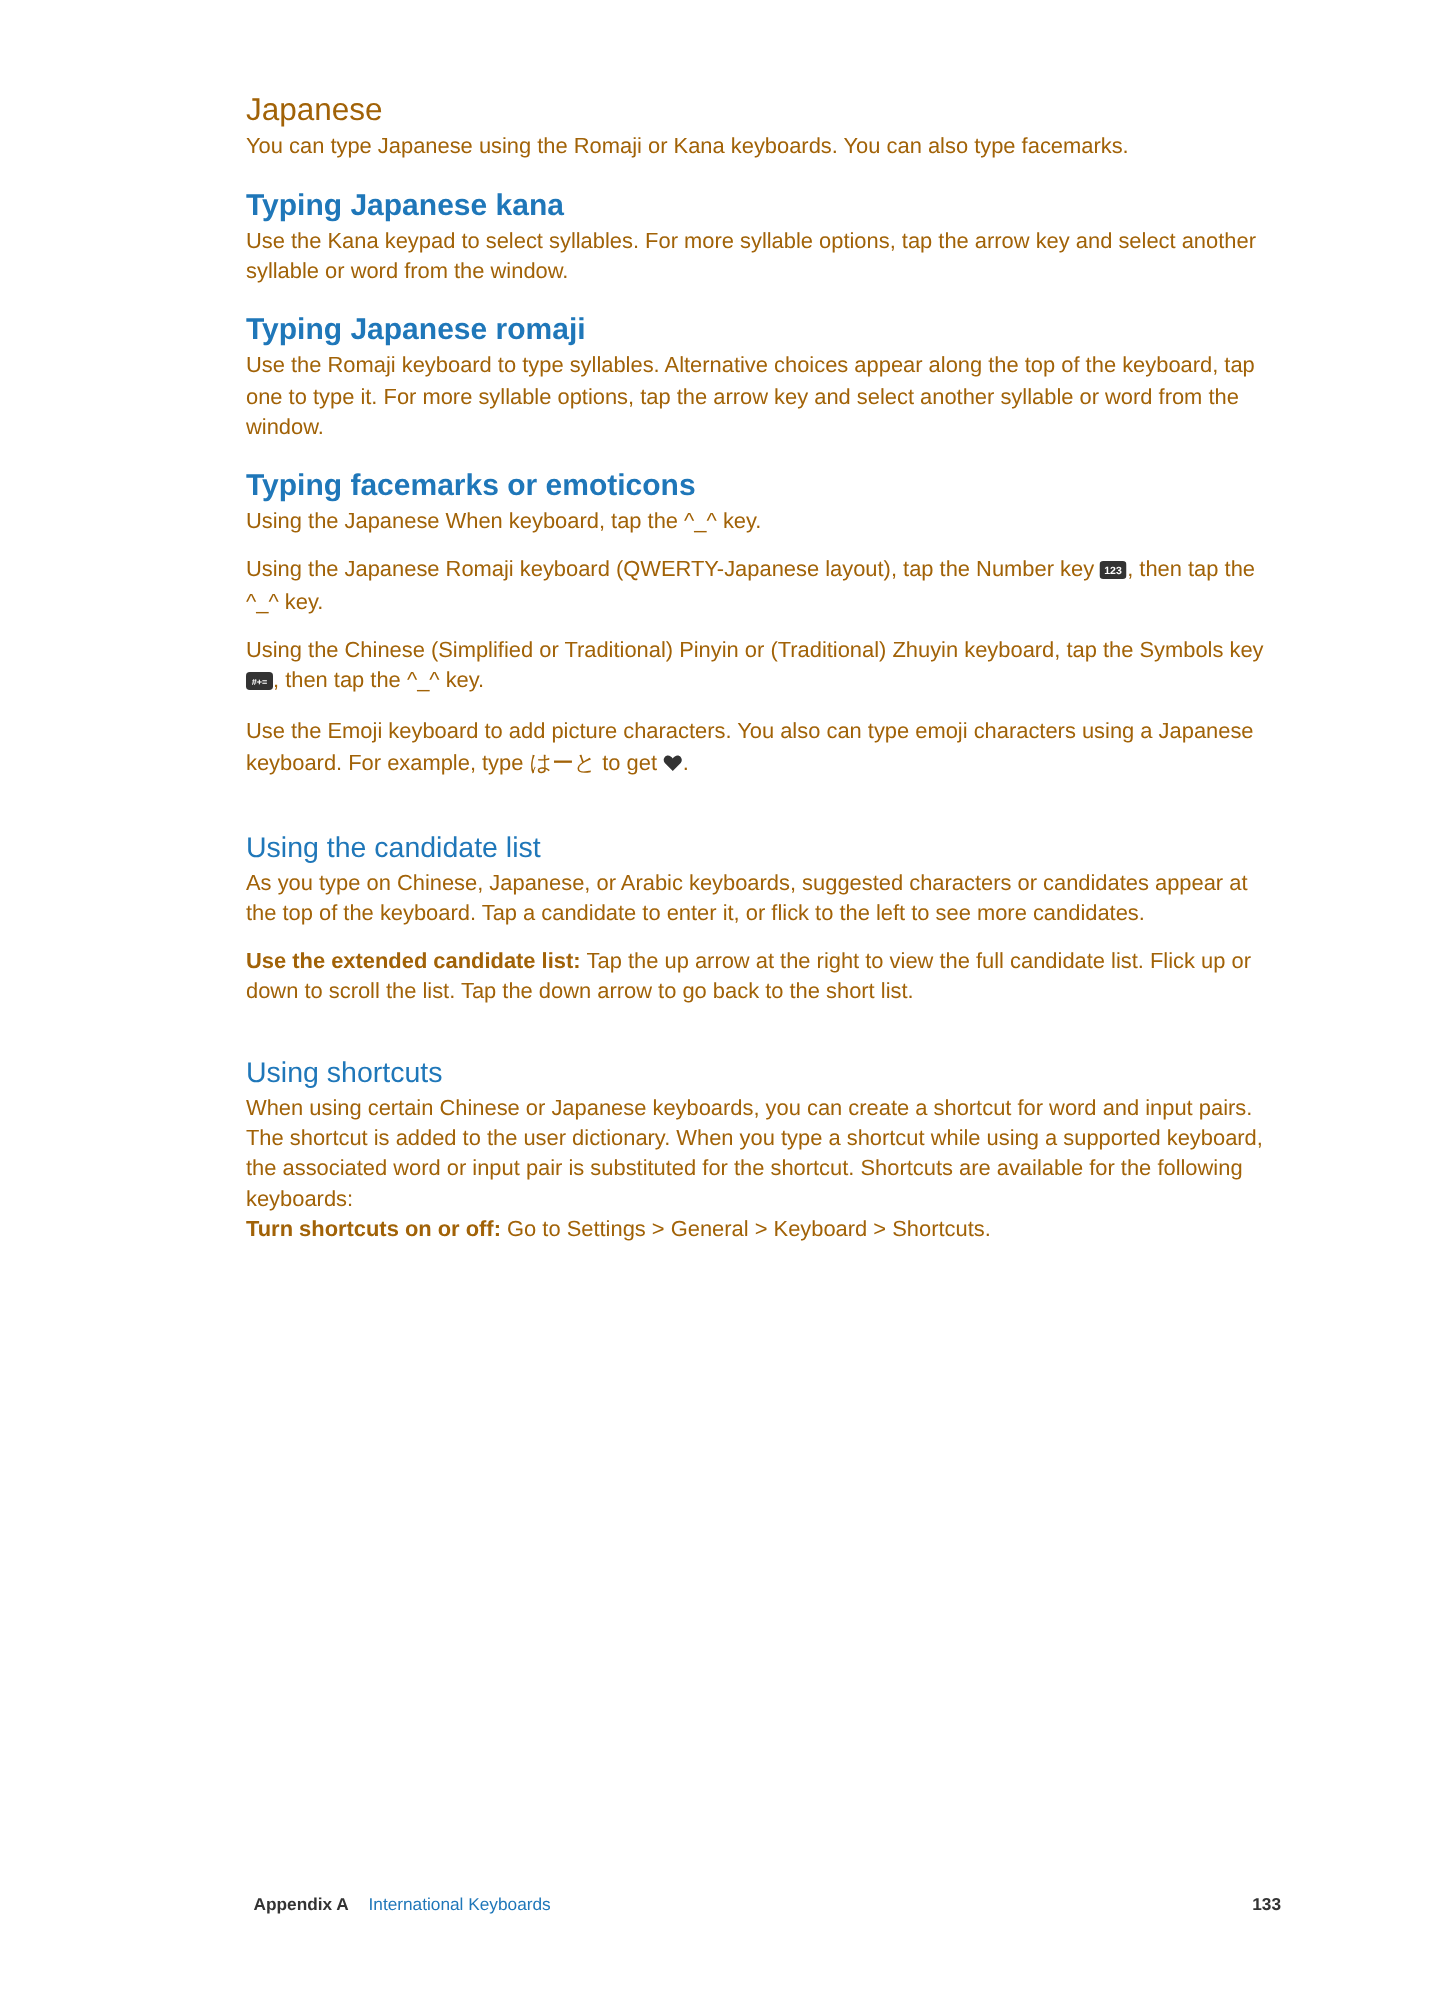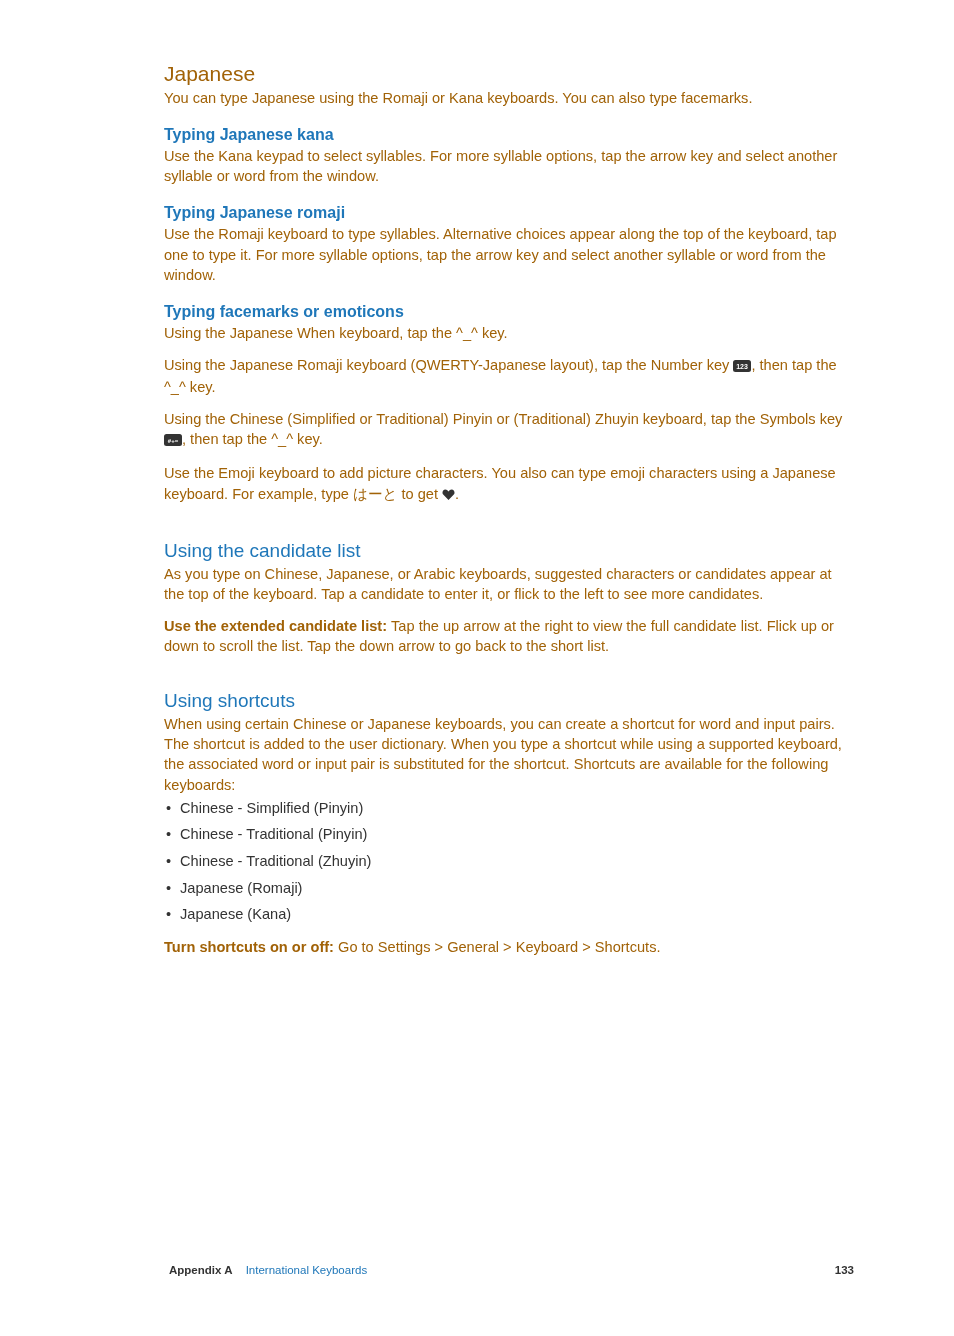--- a/index.html
+++ b/index.html
@@ -15,21 +15,21 @@
     padding: 62px 100px 0 164px;
   }
   .h1 {
     color: #a16207;
     font-size: 21px;
     font-weight: 400;
     margin-bottom: 2px;
   }
   .h2 {
     color: #1f77b9;
-    font-size: 16px;
+    font-size: 20px;
     font-weight: 600;
     margin-top: 18px;
     margin-bottom: 2px;
   }
   .h3 {
     color: #1f77b9;
     font-size: 19px;
     font-weight: 400;
     margin-top: 34px;
     margin-bottom: 2px;
@@ -115,27 +115,20 @@
   </div>
 
   <div class="h3">Using the candidate list</div>
   <div class="para">As you type on Chinese, Japanese, or Arabic keyboards, suggested characters or candidates appear at the top of the keyboard. Tap a candidate to enter it, or flick to the left to see more candidates.</div>
   <div class="para">
     <span class="bold">Use the extended candidate list:  </span><span>Tap the up arrow at the right to view the full candidate list. Flick up or down to scroll the list. Tap the down arrow to go back to the short list.</span>
   </div>
 
   <div class="h3">Using shortcuts</div>
   <div class="para tight">When using certain Chinese or Japanese keyboards, you can create a shortcut for word and input pairs. The shortcut is added to the user dictionary. When you type a shortcut while using a supported keyboard, the associated word or input pair is substituted for the shortcut. Shortcuts are available for the following keyboards:</div>
-  <ul class="bullets">
-    <li>Chinese - Simplified (Pinyin)</li>
-    <li>Chinese - Traditional (Pinyin)</li>
-    <li>Chinese - Traditional (Zhuyin)</li>
-    <li>Japanese (Romaji)</li>
-    <li>Japanese (Kana)</li>
-  </ul>
   <div class="para">
     <span class="bold">Turn shortcuts on or off:  </span><span>Go to Settings &gt; General &gt; Keyboard &gt; Shortcuts.</span>
   </div>
 
 </div>
 
 <div class="footer">
   <div class="footer-left">
     <span class="appendix">Appendix A</span>
     <span class="chapter">International Keyboards</span>

